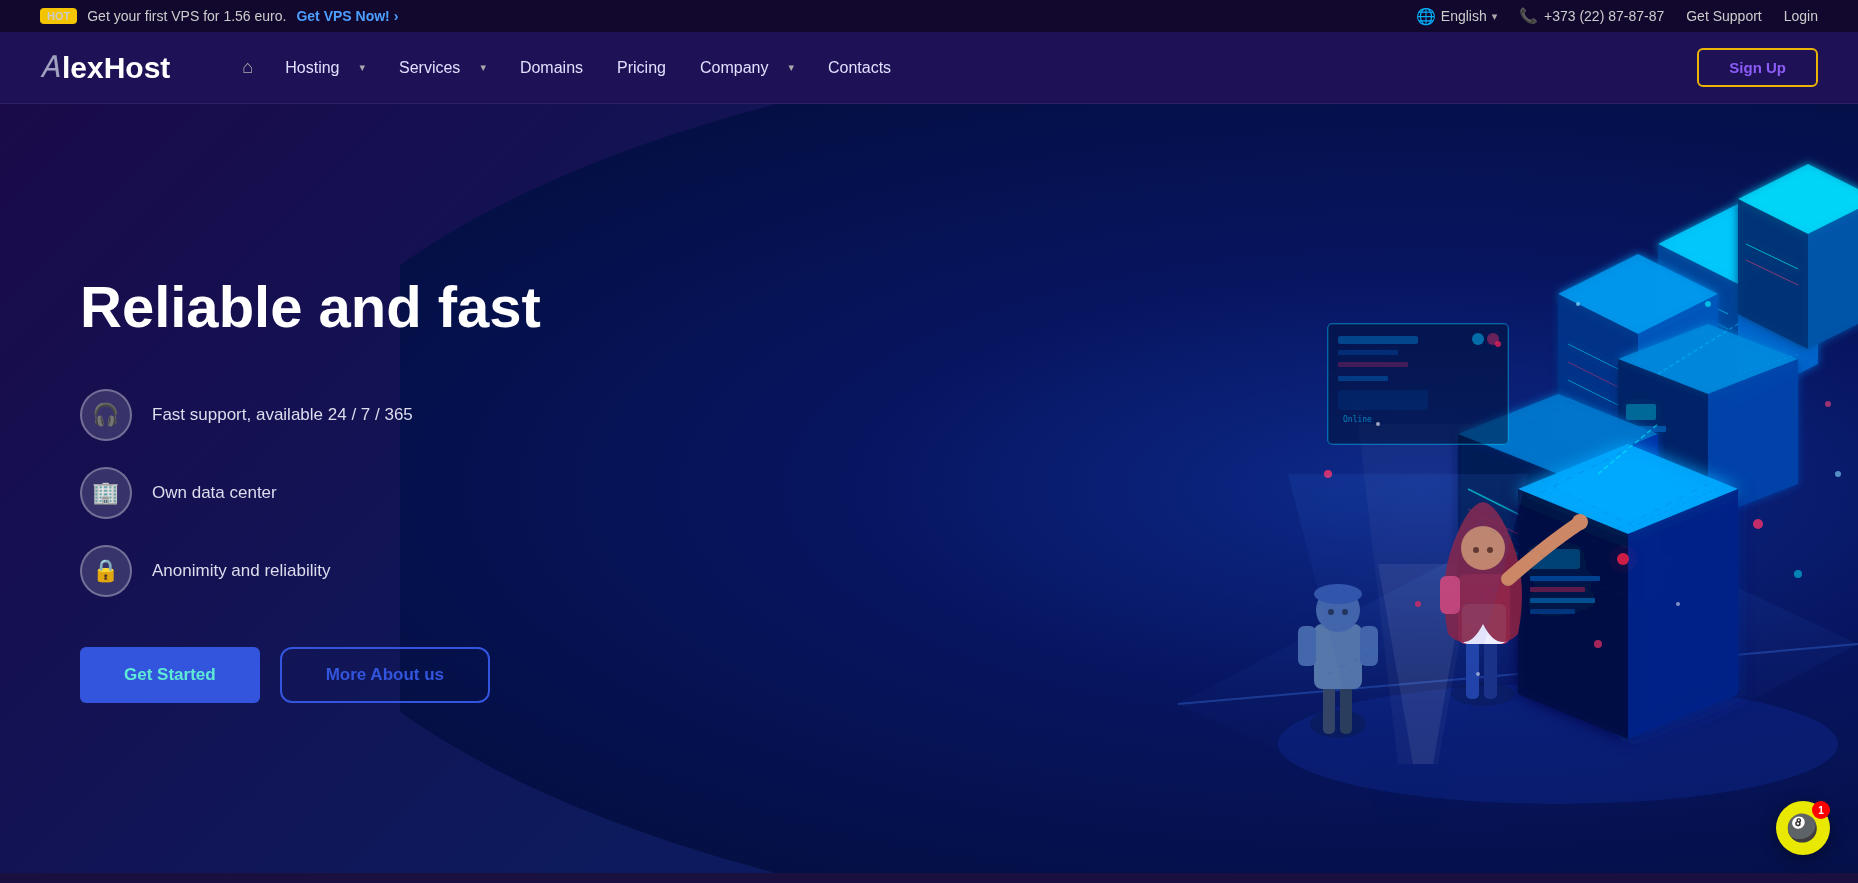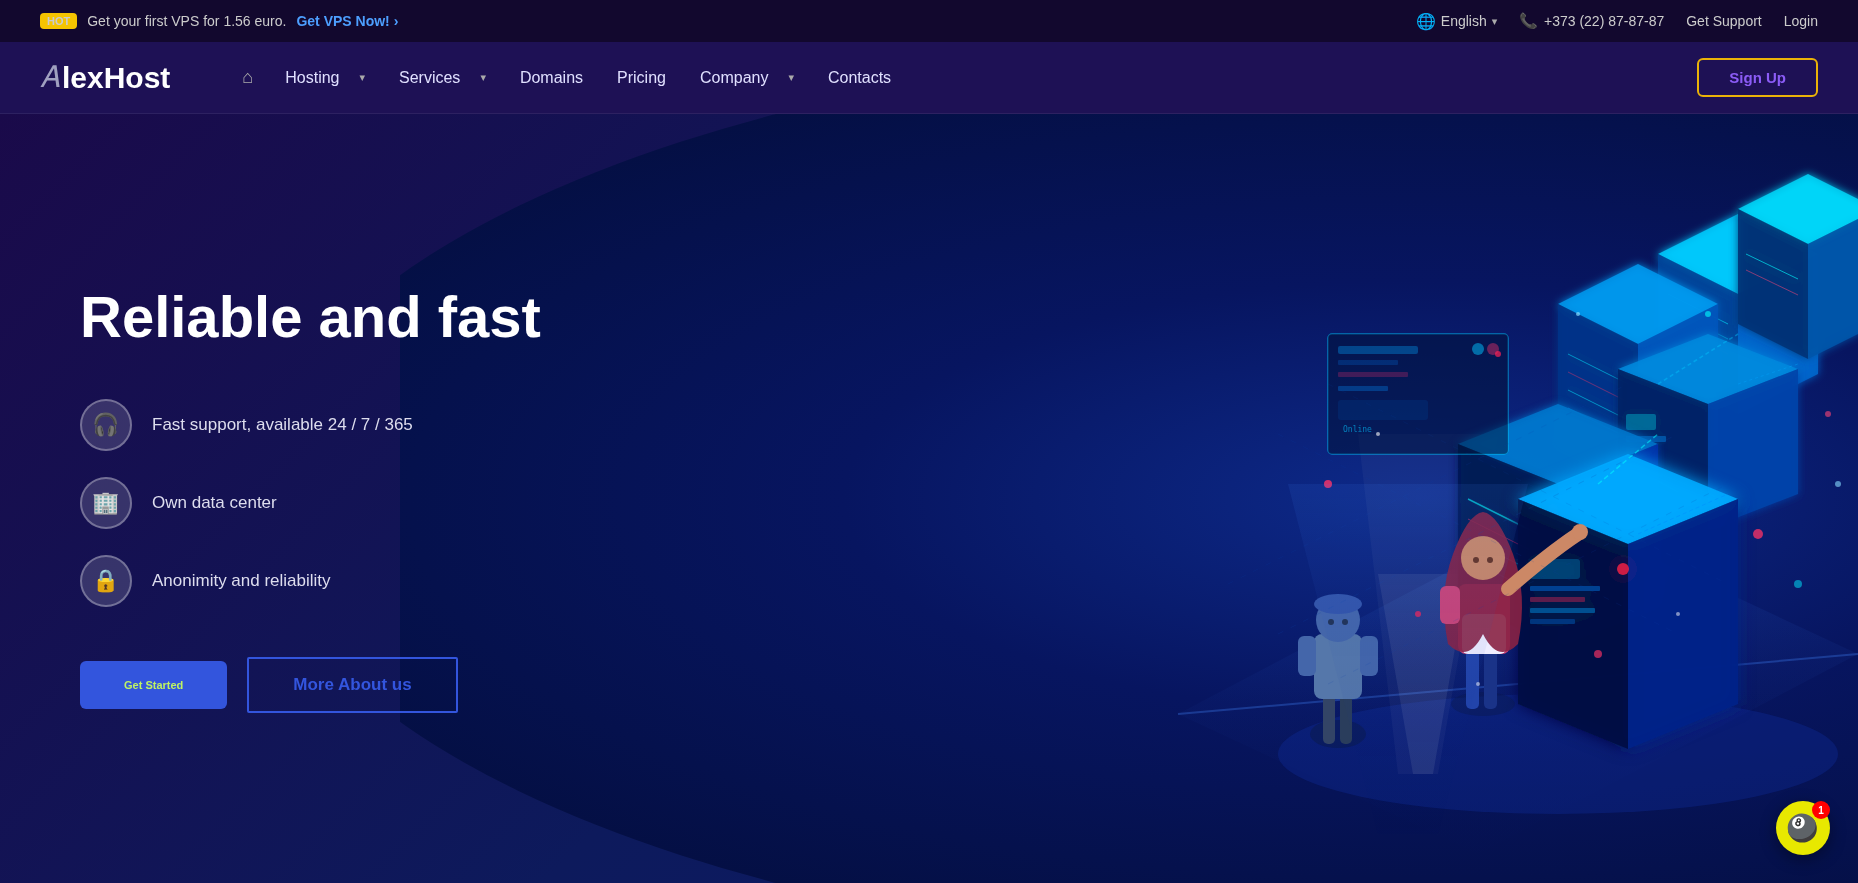--- a/index.html
+++ b/index.html
@@ -5,21 +5,21 @@
     * { margin: 0; padding: 0; box-sizing: border-box; }
     body { font-family: 'Segoe UI', Arial, sans-serif; background: #1a1040; overflow-x: hidden; }
 
     
     .topbar {
       background: #12082e;
       display: flex;
       align-items: center;
       justify-content: space-between;
       padding: 0 40px;
-      height: 42px;
+      height: 32px;
       font-size: 14px;
       color: #ccc;
     }
     .topbar-left { display: flex; align-items: center; gap: 10px; }
     .hot-badge {
       background: #f5c400;
       color: #1a1040;
       font-weight: 800;
       font-size: 11px;
       padding: 2px 7px;
@@ -107,36 +107,36 @@
       justify-content: center;
       flex-shrink: 0;
       font-size: 22px;
       color: #fff;
     }
     .feature-text { color: #dde; font-size: 17px; font-weight: 500; }
 
     .hero-buttons { display: flex; gap: 20px; align-items: center; }
     .btn-primary {
       background: #3355dd;
-      color: #bef264;
+      color: #5eead4;
       border: none;
       padding: 18px 44px;
-      font-size: 11px;
+      font-size: 17px;
       font-weight: 700;
       border-radius: 6px;
       cursor: pointer;
     }
     .btn-secondary {
       background: transparent;
       color: #3355dd;
       border: 2px solid #3355dd;
       padding: 16px 44px;
       font-size: 17px;
       font-weight: 700;
-      border-radius: 2px;
+      border-radius: 12px;
       cursor: pointer;
     }
 
     
     .hero-curve {
       position: absolute;
       left: 400px;
       top: 0;
       bottom: 0;
       right: 0;

